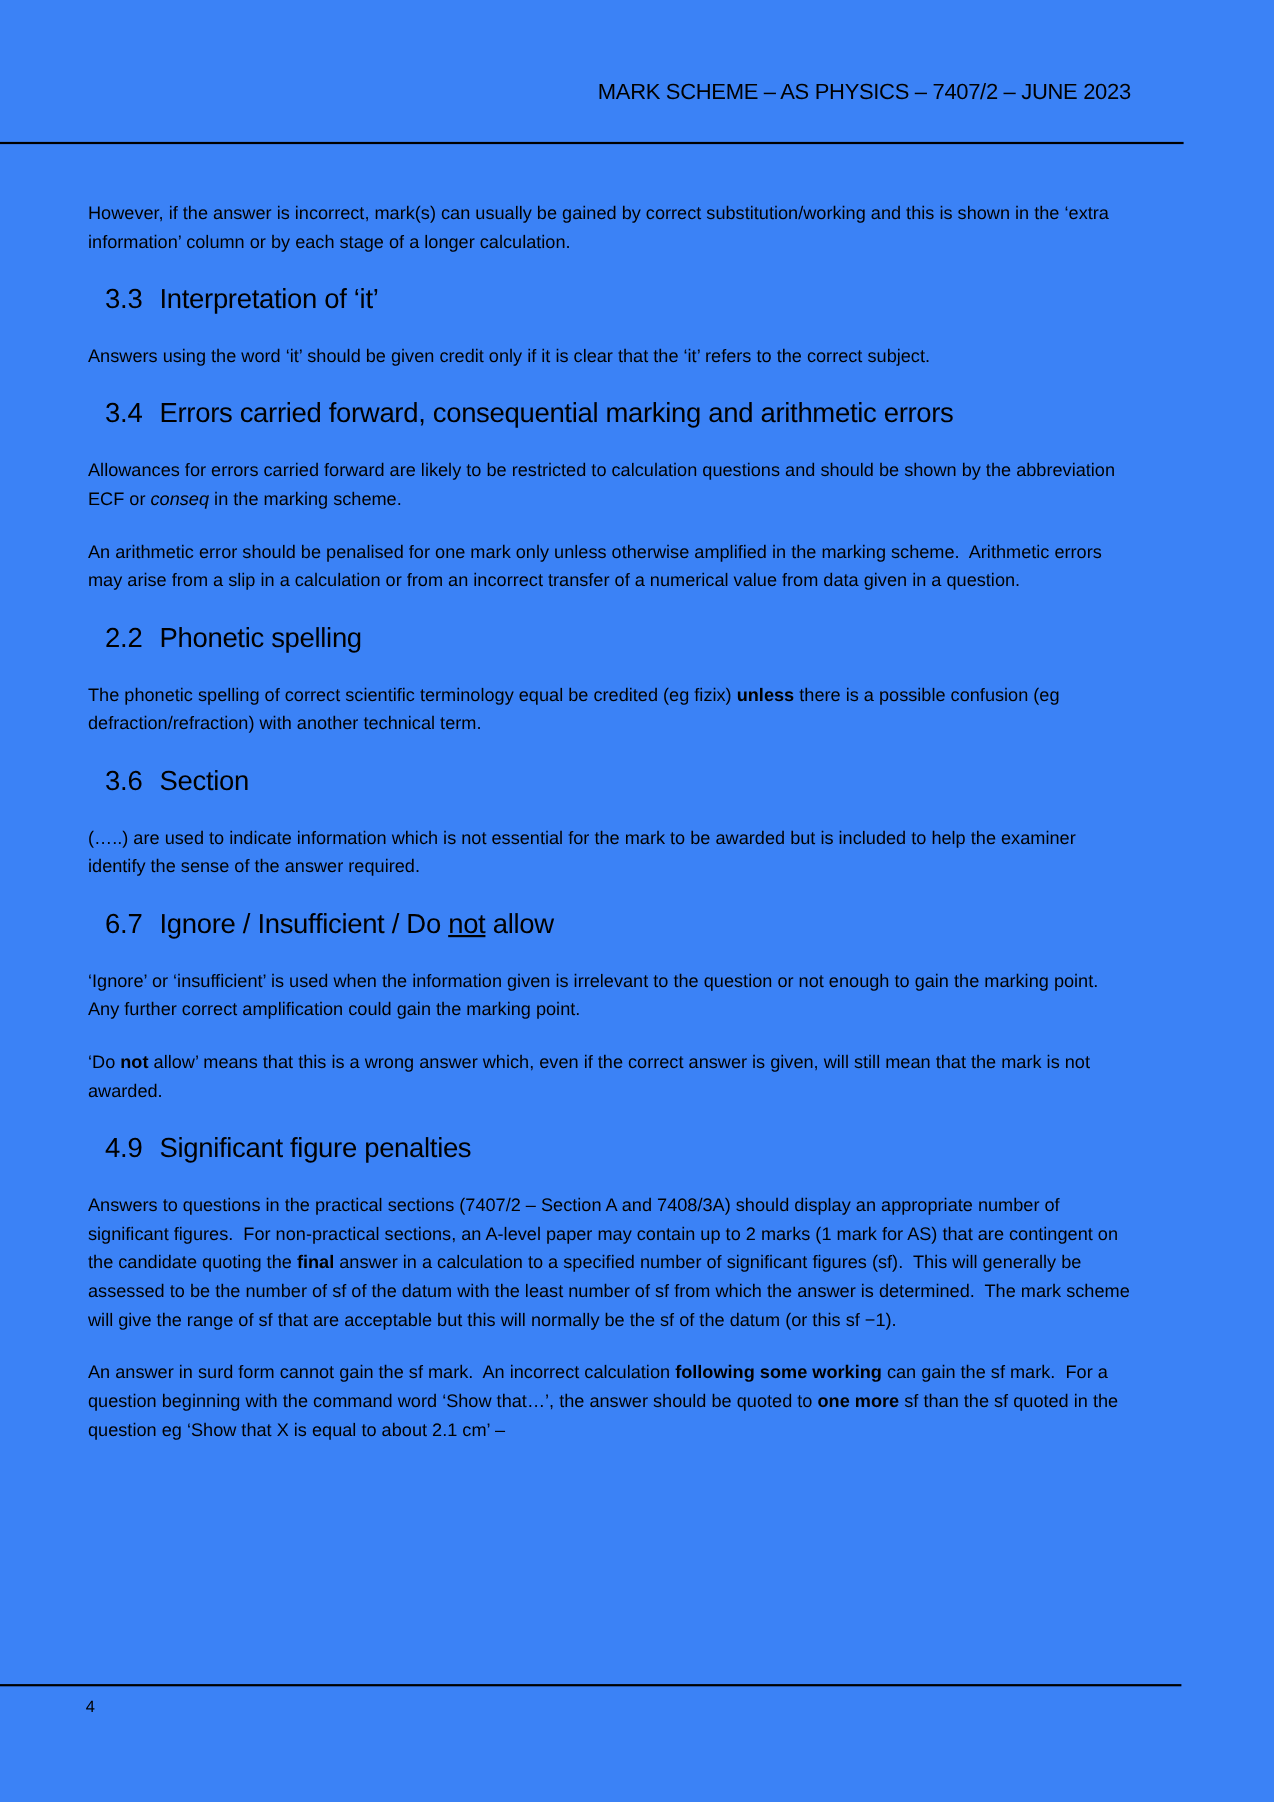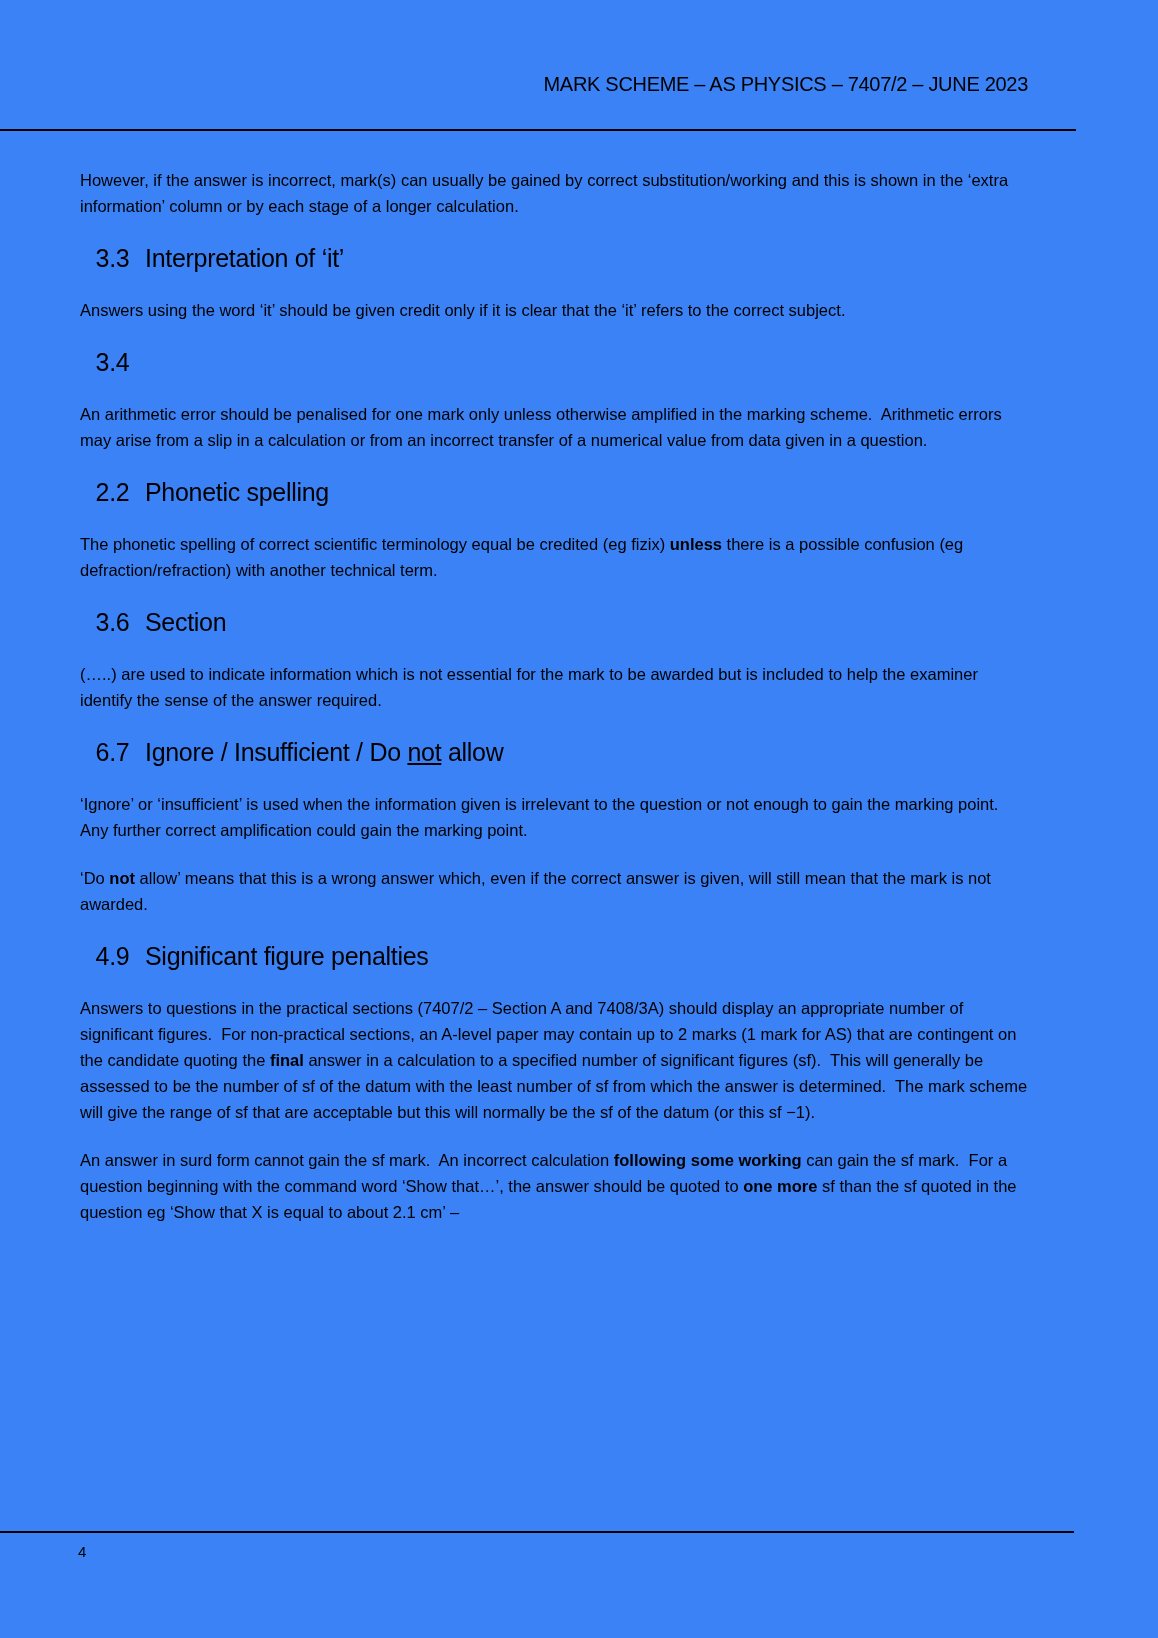--- a/index.html
+++ b/index.html
@@ -25,21 +25,21 @@
   }
   .header-rule {
     position: absolute;
     top: 129px;
     left: 0;
     width: 1076px;
     border-top: 2px solid #000000;
   }
   .content {
     position: absolute;
-    top: 167px;
+    top: 181px;
     left: 80px;
     width: 948px;
   }
   p.para {
     margin: 0 0 22px 0;
     font-size: 16.5px;
     line-height: 26px;
     white-space: pre-wrap;
   }
   .heading {
@@ -79,21 +79,23 @@
 
   <div class="content">
       <p class="para"><span>However, if the answer is incorrect, mark(s) can usually be gained by correct substitution/working and this is shown in the ‘extra information’ column or by each stage of a longer calculation.</span></p>
       <div class="heading">
         <span class="hnum">3.3</span>
         <span class="htitle"><span>Interpretation of ‘it’</span></span>
       </div>
       <p class="para"><span>Answers using the word ‘it’ should be given credit only if it is clear that the ‘it’ refers to the correct subject.</span></p>
       <div class="heading">
         <span class="hnum">3.4</span>
+        <span class="htitle"><span>Errors carried forward, consequential marking and arithmetic errors</span></span>
       </div>
+      <p class="para"><span>Allowances for errors carried forward are likely to be restricted to calculation questions and should be shown by the abbreviation ECF or </span><span style="font-style: italic;">conseq</span><span> in the marking scheme.</span></p>
       <p class="para"><span>An arithmetic error should be penalised for one mark only unless otherwise amplified in the marking scheme.  Arithmetic errors may arise from a slip in a calculation or from an incorrect transfer of a numerical value from data given in a question.</span></p>
       <div class="heading">
         <span class="hnum">2.2</span>
         <span class="htitle"><span>Phonetic spelling</span></span>
       </div>
       <p class="para"><span>The phonetic spelling of correct scientific terminology equal be credited (eg fizix) </span><span style="font-weight: bold;">unless</span><span> there is a possible confusion (eg defraction/refraction) with another technical term.</span></p>
       <div class="heading">
         <span class="hnum">3.6</span>
         <span class="htitle"><span>Section</span></span>
       </div>

